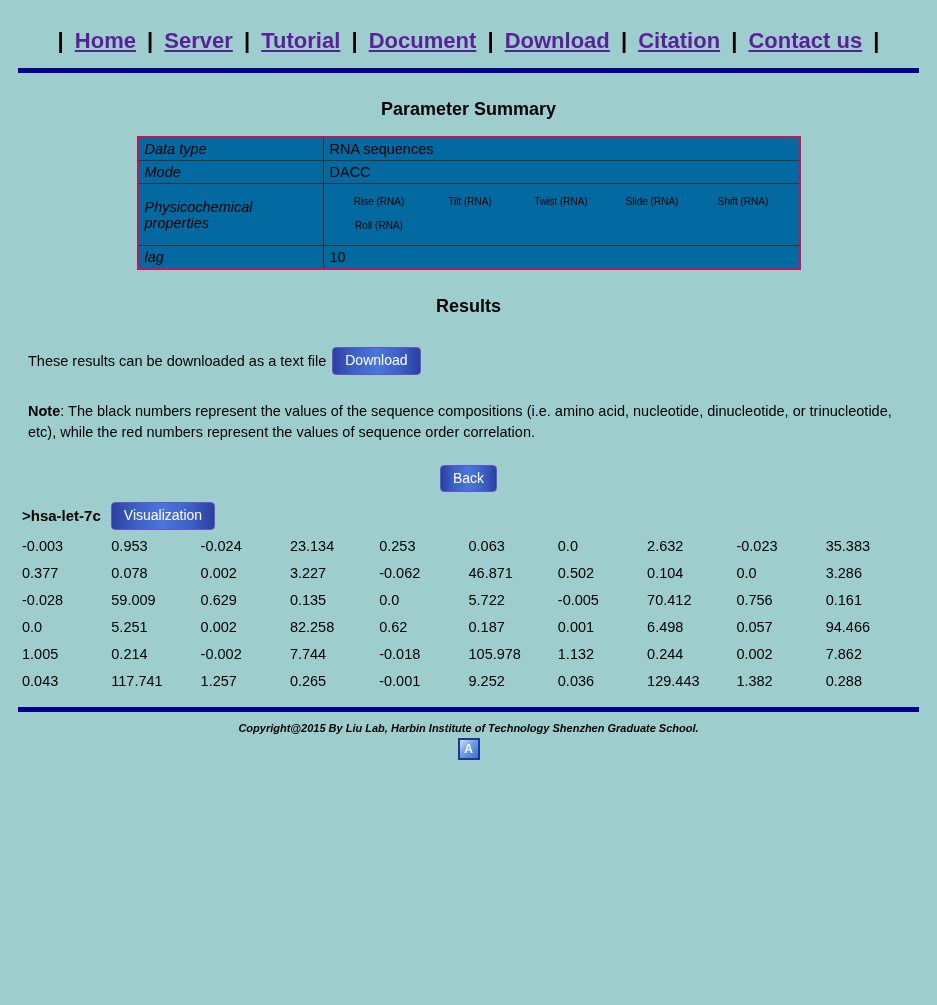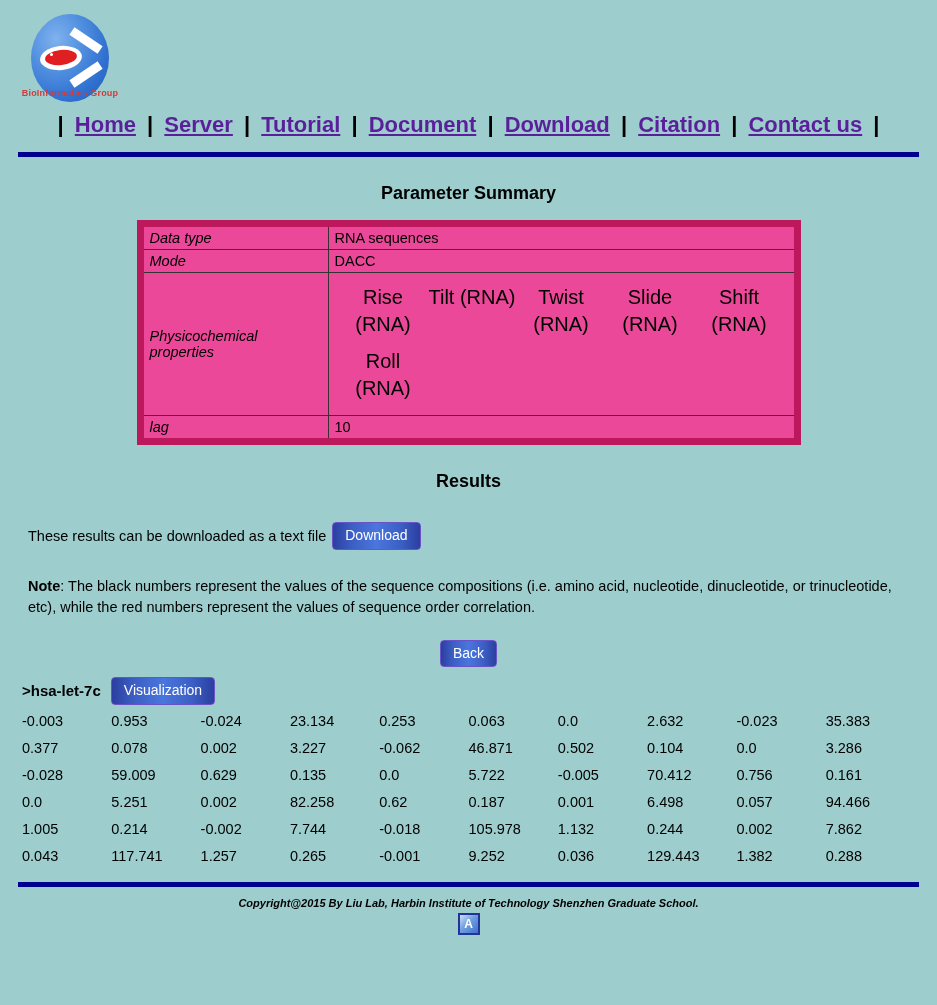--- a/index.html
+++ b/index.html
@@ -120,43 +120,43 @@
     text-align: center;
     font-size: 18px;
     font-weight: bold;
     margin: 26px 0 16px 0;
   }
   
   #param-table {
     width: 664px;
     margin: 0 auto;
     border-collapse: collapse;
-    border: 7px solid #be185d;
+    border: 2px solid #be185d;
     font-size: 14.5px;
-    background: #ec4899;
+    background: #0369a1;
   }
   #param-table td {
     border: 1px solid #333;
     padding: 3px 6px;
     vertical-align: middle;
   }
   #param-table td.label {
     width: 172px;
     font-style: italic;
   }
   #param-table td.props-label {
     vertical-align: middle;
   }
   .props-grid {
     display: grid;
     grid-template-columns: repeat(5, 1fr);
     row-gap: 10px;
     text-align: center;
     padding: 8px 4px 10px 4px;
-    font-size: 20px;
+    font-size: 10px;
     line-height: 1.35;
   }
   
   #download-line {
     display: flex;
     align-items: center;
     margin: 30px 0 0 28px;
     font-size: 14.5px;
   }
   .btn {
@@ -227,30 +227,20 @@
     font-weight: bold;
     line-height: 18px;
     text-align: center;
     cursor: pointer;
   }
 </style>
 </head>
 <body>
 
 <div id="header">
-  <div id="logo-wrap">
-    <div id="logo-circle">
-      <div class="fish-tail-a"></div>
-      <div class="fish-tail-b"></div>
-      <div class="fish-body"></div>
-      <div class="fish-inner"></div>
-      <div class="fish-eye"></div>
-    </div>
-    <div id="logo-caption">BioInformatics Group</div>
-  </div>
 </div>
 
 <div id="nav">
   <span class="sep">|</span>
   <a href="#">Home</a>
   <span class="sep">|</span>
   <a href="#">Server</a>
   <span class="sep">|</span>
   <a href="#">Tutorial</a>
   <span class="sep">|</span>

